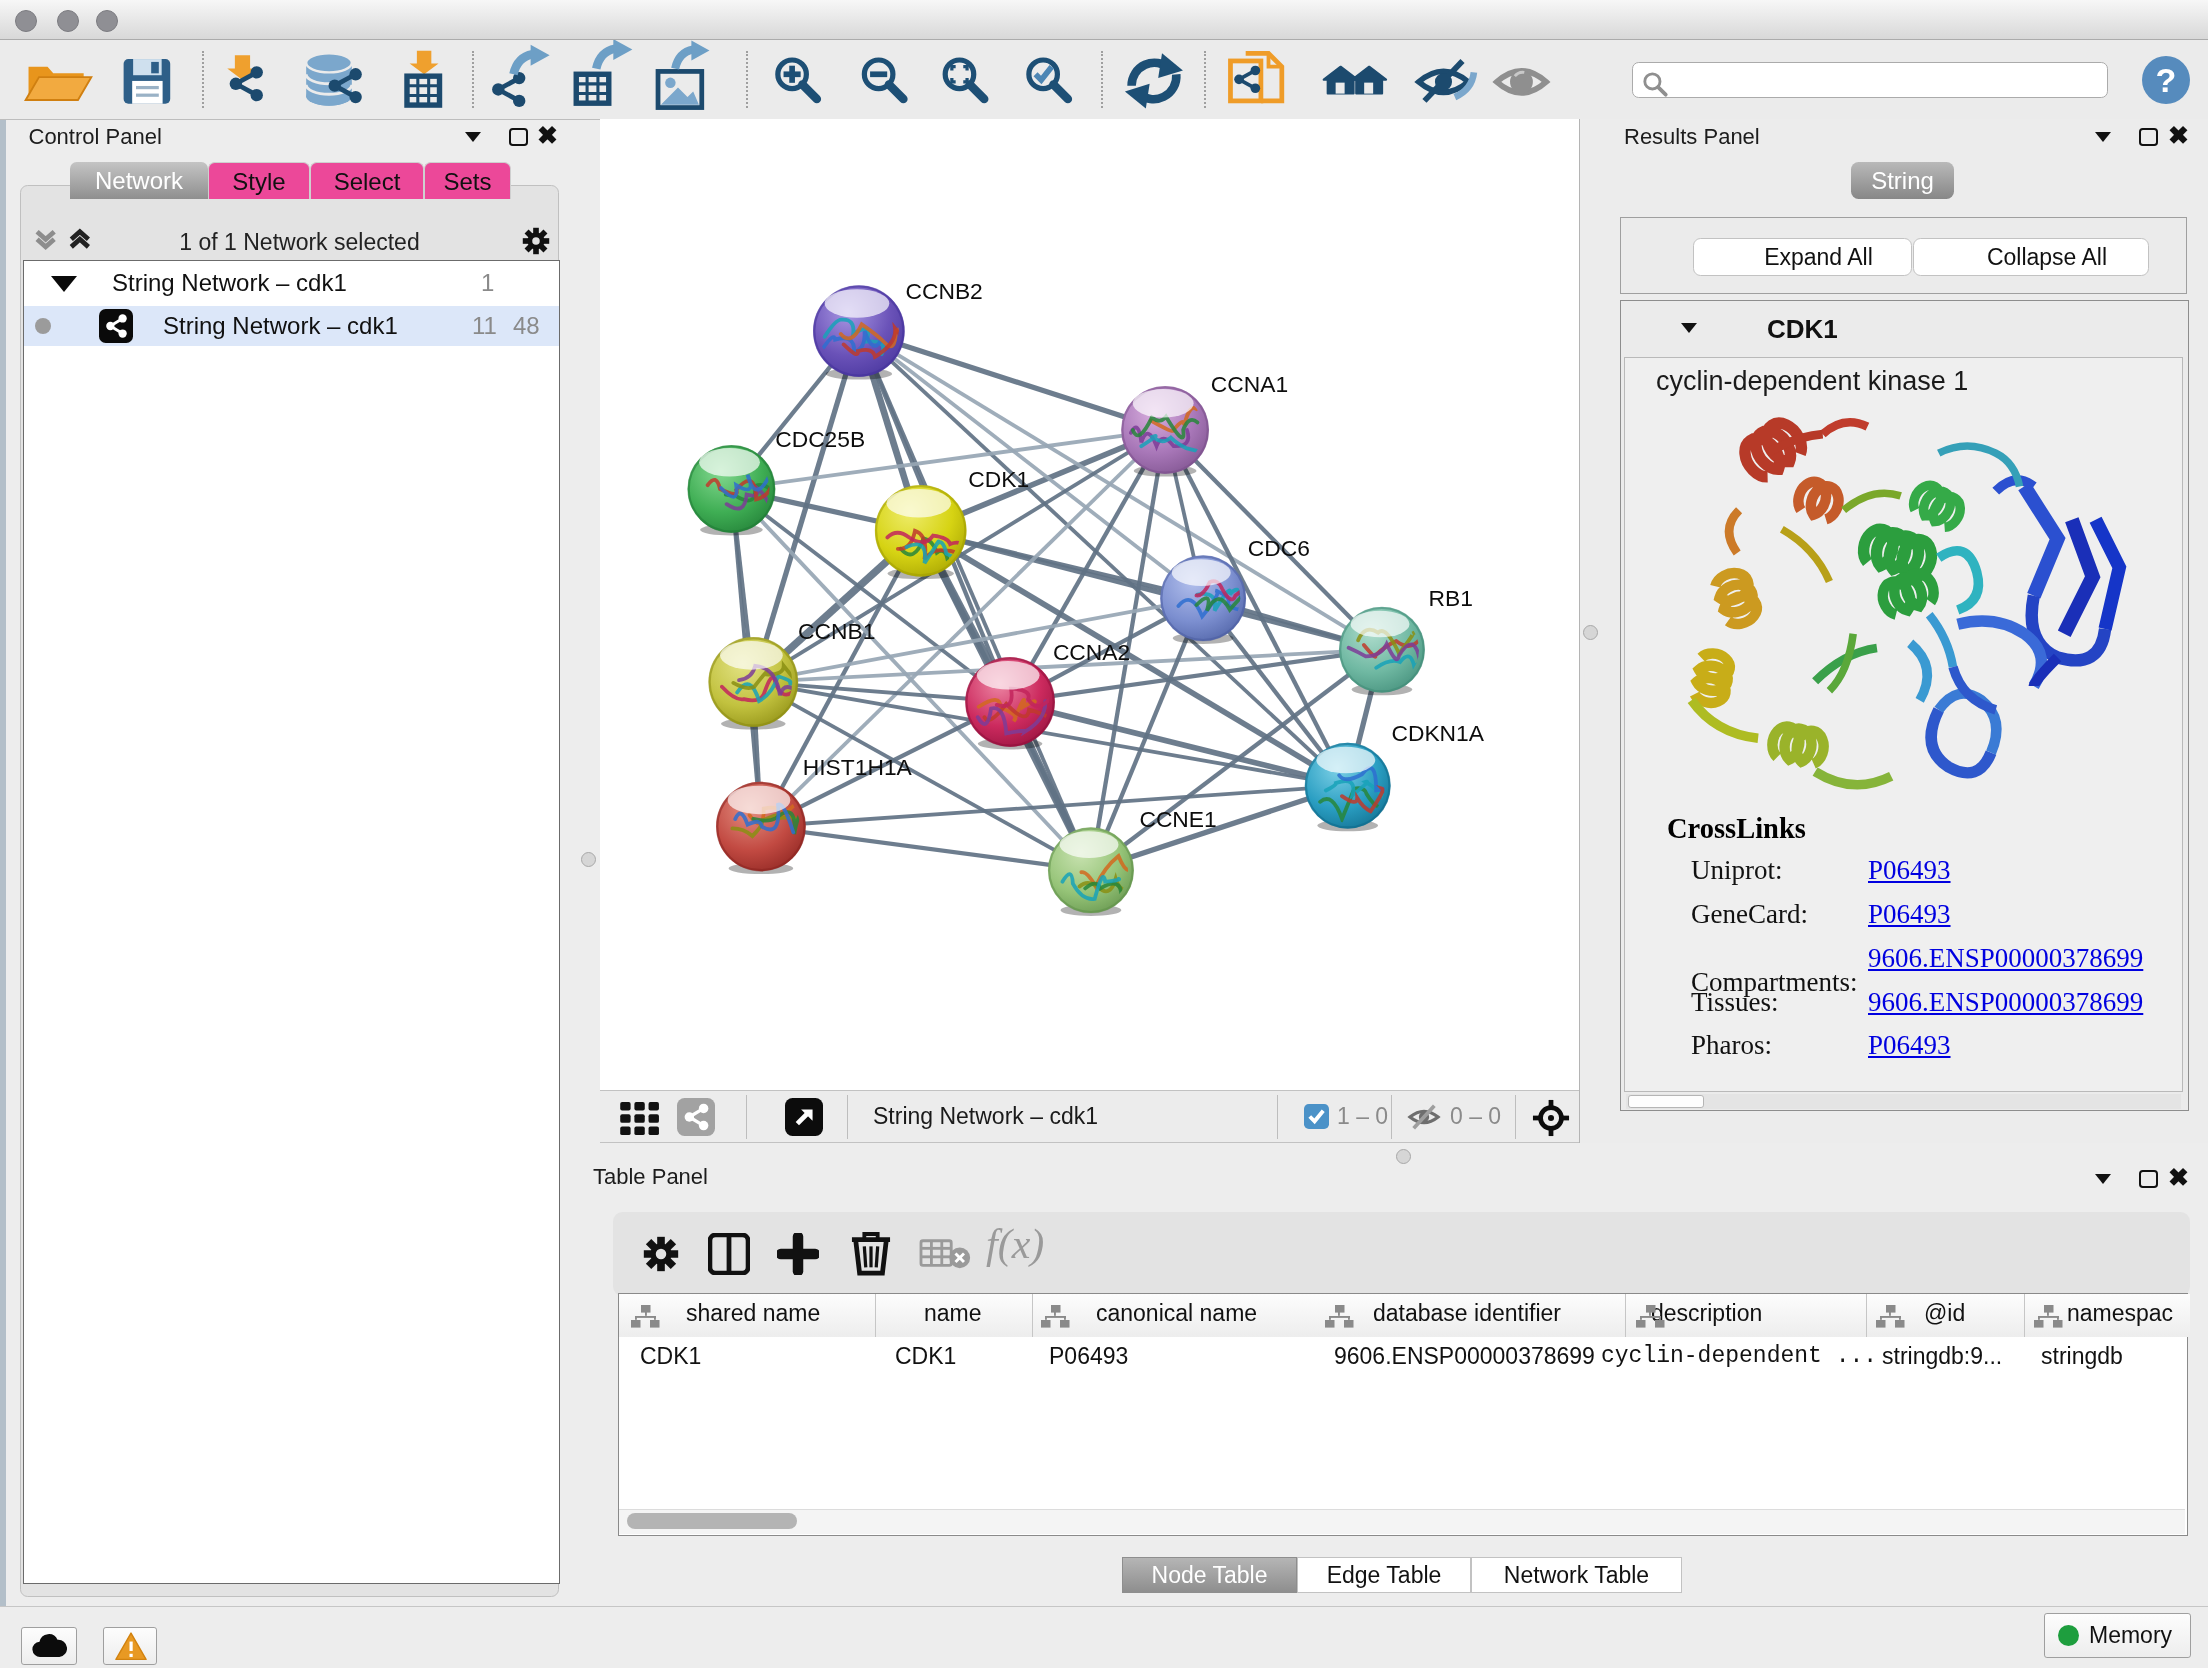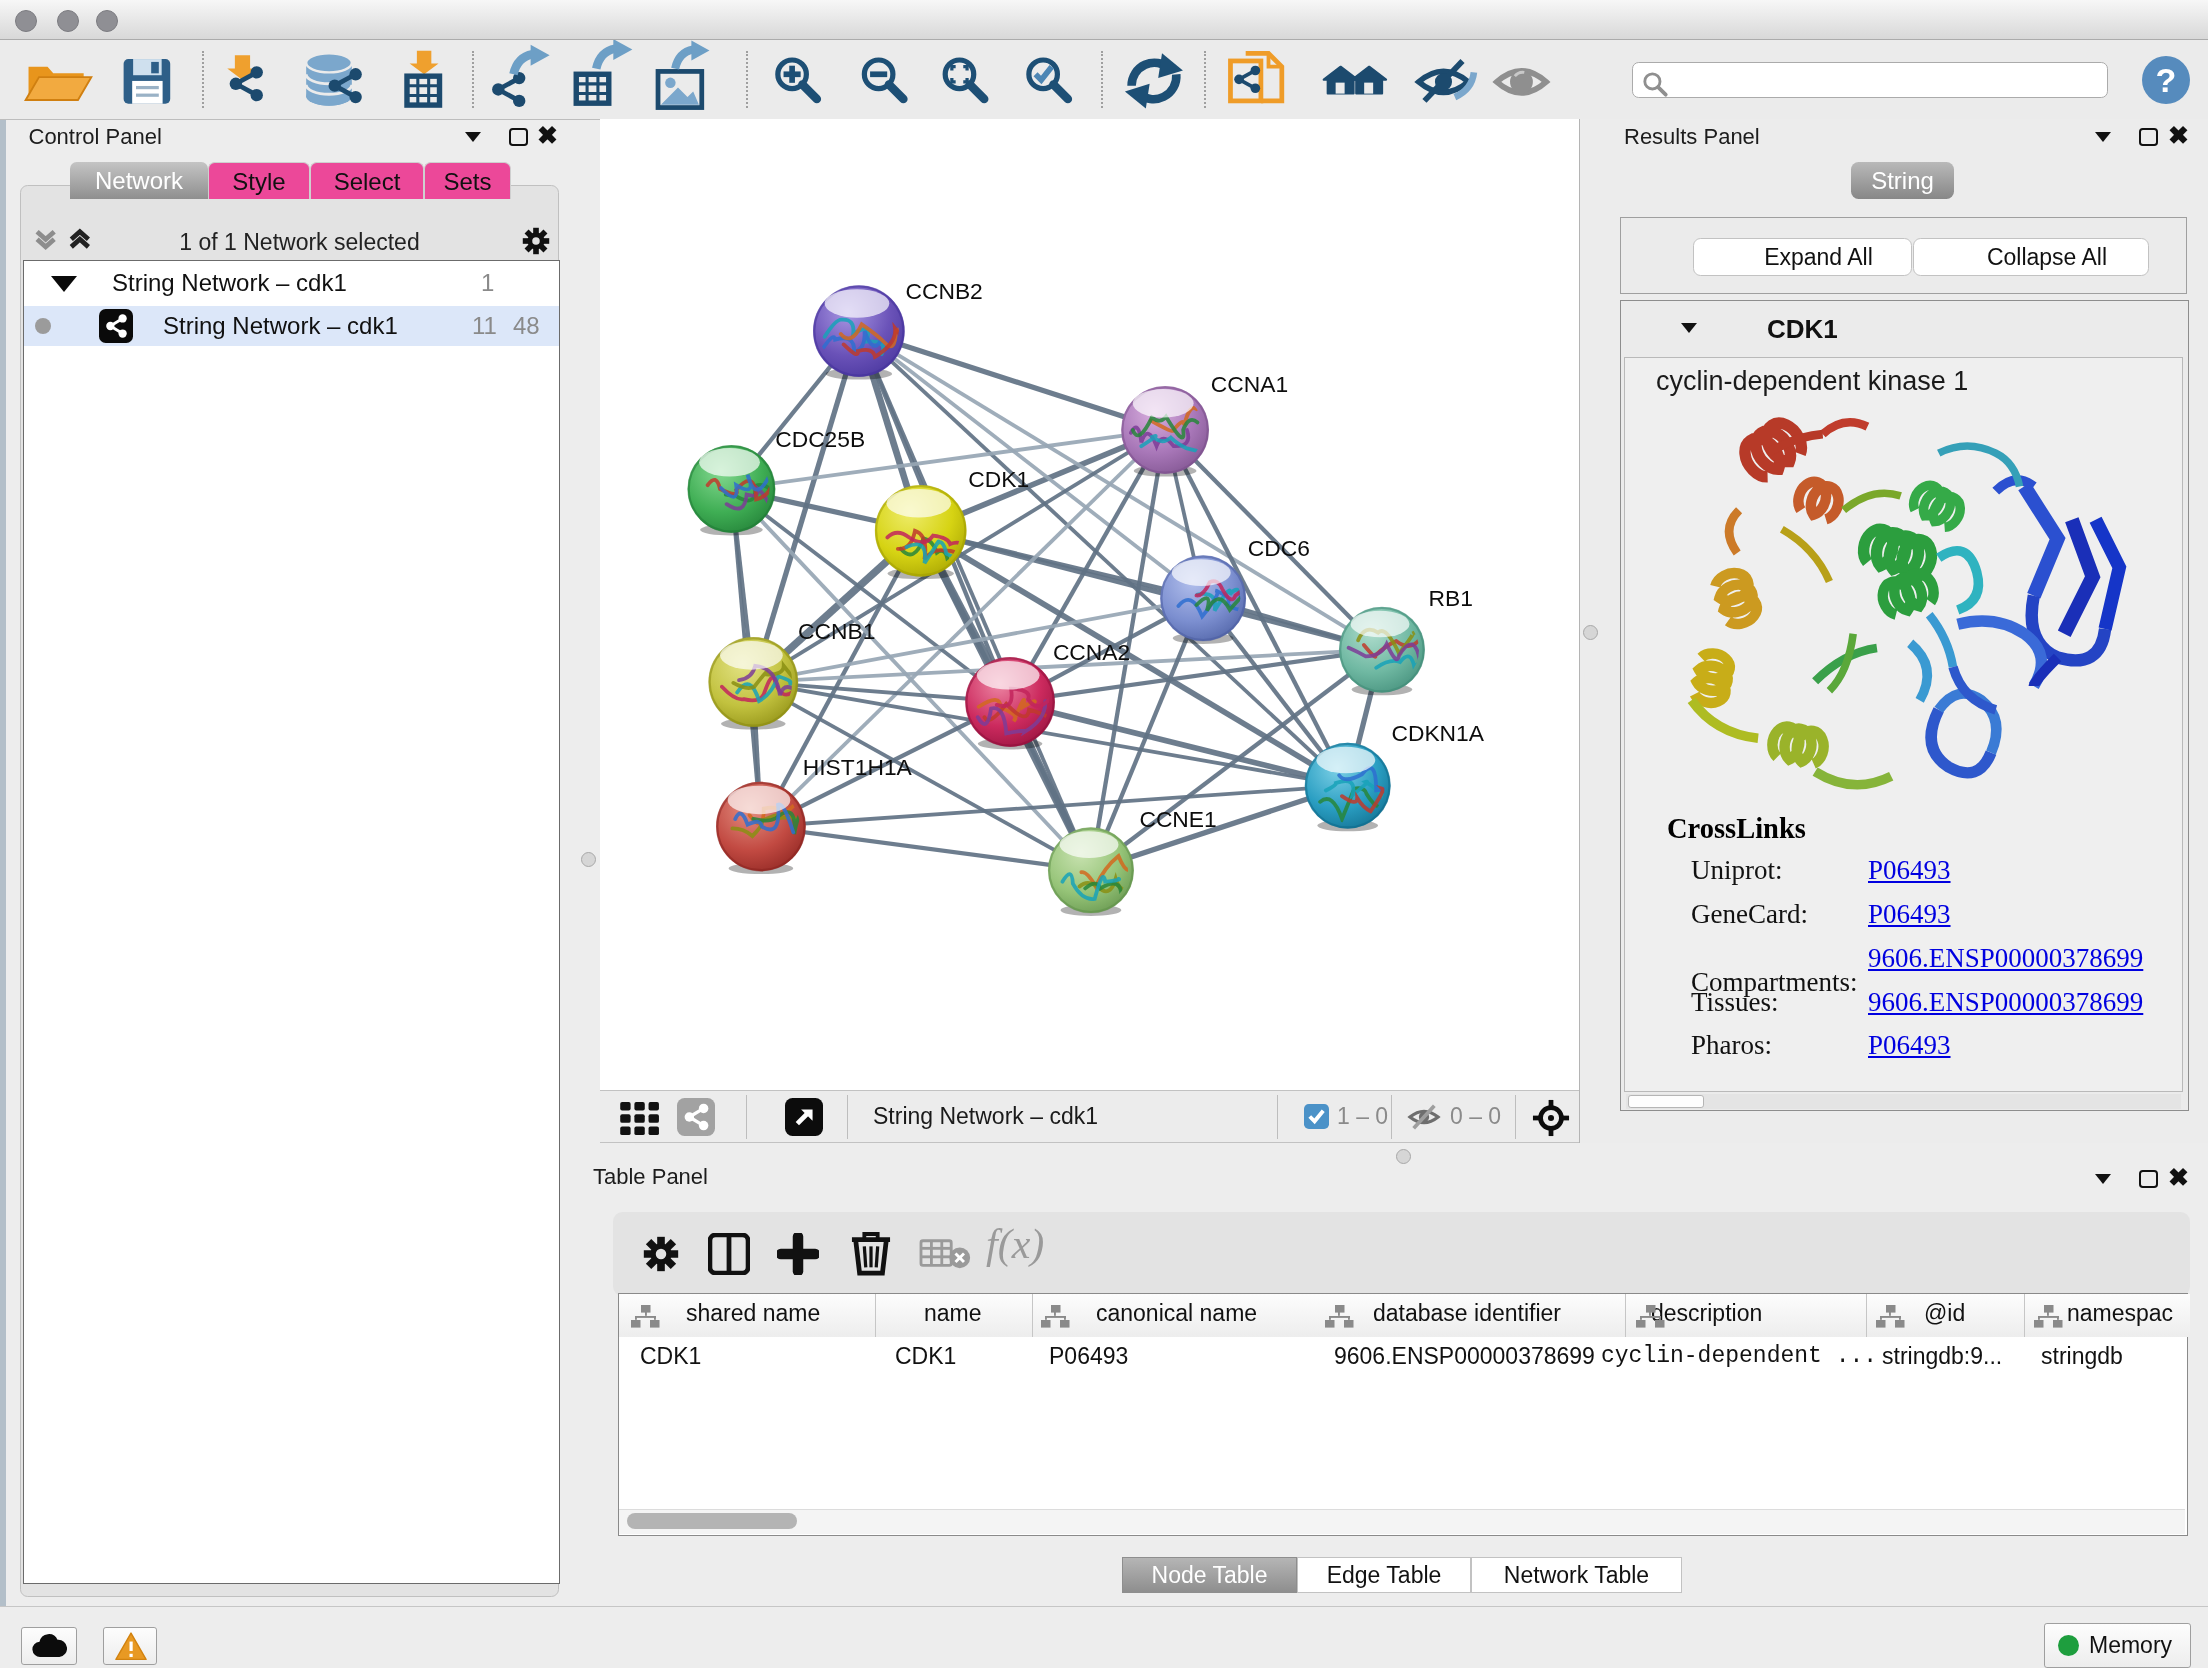--- a/index.html
+++ b/index.html
@@ -737,21 +737,21 @@
         <path d="M10,24 a8,8 0 0 1 -1,-16 a10,10 0 0 1 19,-2 a7,7 0 0 1 2,18 Z" fill="#0c0c0c"></path>
       </svg>
     </div>
     <div class="sbtn" style="left:103px;top:20px;width:52px;height:36px;">
       <svg style="position:absolute;left:10.5px;top:3.8px;" width="32" height="28.5" viewBox="0 0 34 30">
         <path d="M17,1 L33,29 L1,29 Z" fill="#e89923" stroke="#d2820f" stroke-width="1.5" stroke-linejoin="round"></path>
         <rect x="15.4" y="10" width="3.4" height="10" fill="#fff"></rect>
         <rect x="15.4" y="23" width="3.4" height="3.4" fill="#fff"></rect>
       </svg>
     </div>
-    <div class="sbtn" style="left:2044px;top:16px;width:145px;height:43px;">
+    <div class="sbtn" style="left:2044px;top:6px;width:145px;height:43px;">
       <div style="position:absolute;left:13.3px;top:10.5px;width:21px;height:21px;border-radius:50%;background:#1e9e3e;"></div>
       <div style="position:absolute;left:44px;top:7.6px;font-size:23px;color:#111;">Memory</div>
     </div>
   </div>
 
   <div class="handle" style="left:581px;top:852px;"></div>
   <div class="handle" style="left:1583px;top:625px;"></div>
   <div class="handle" style="left:1396px;top:1149px;"></div>
 
 

